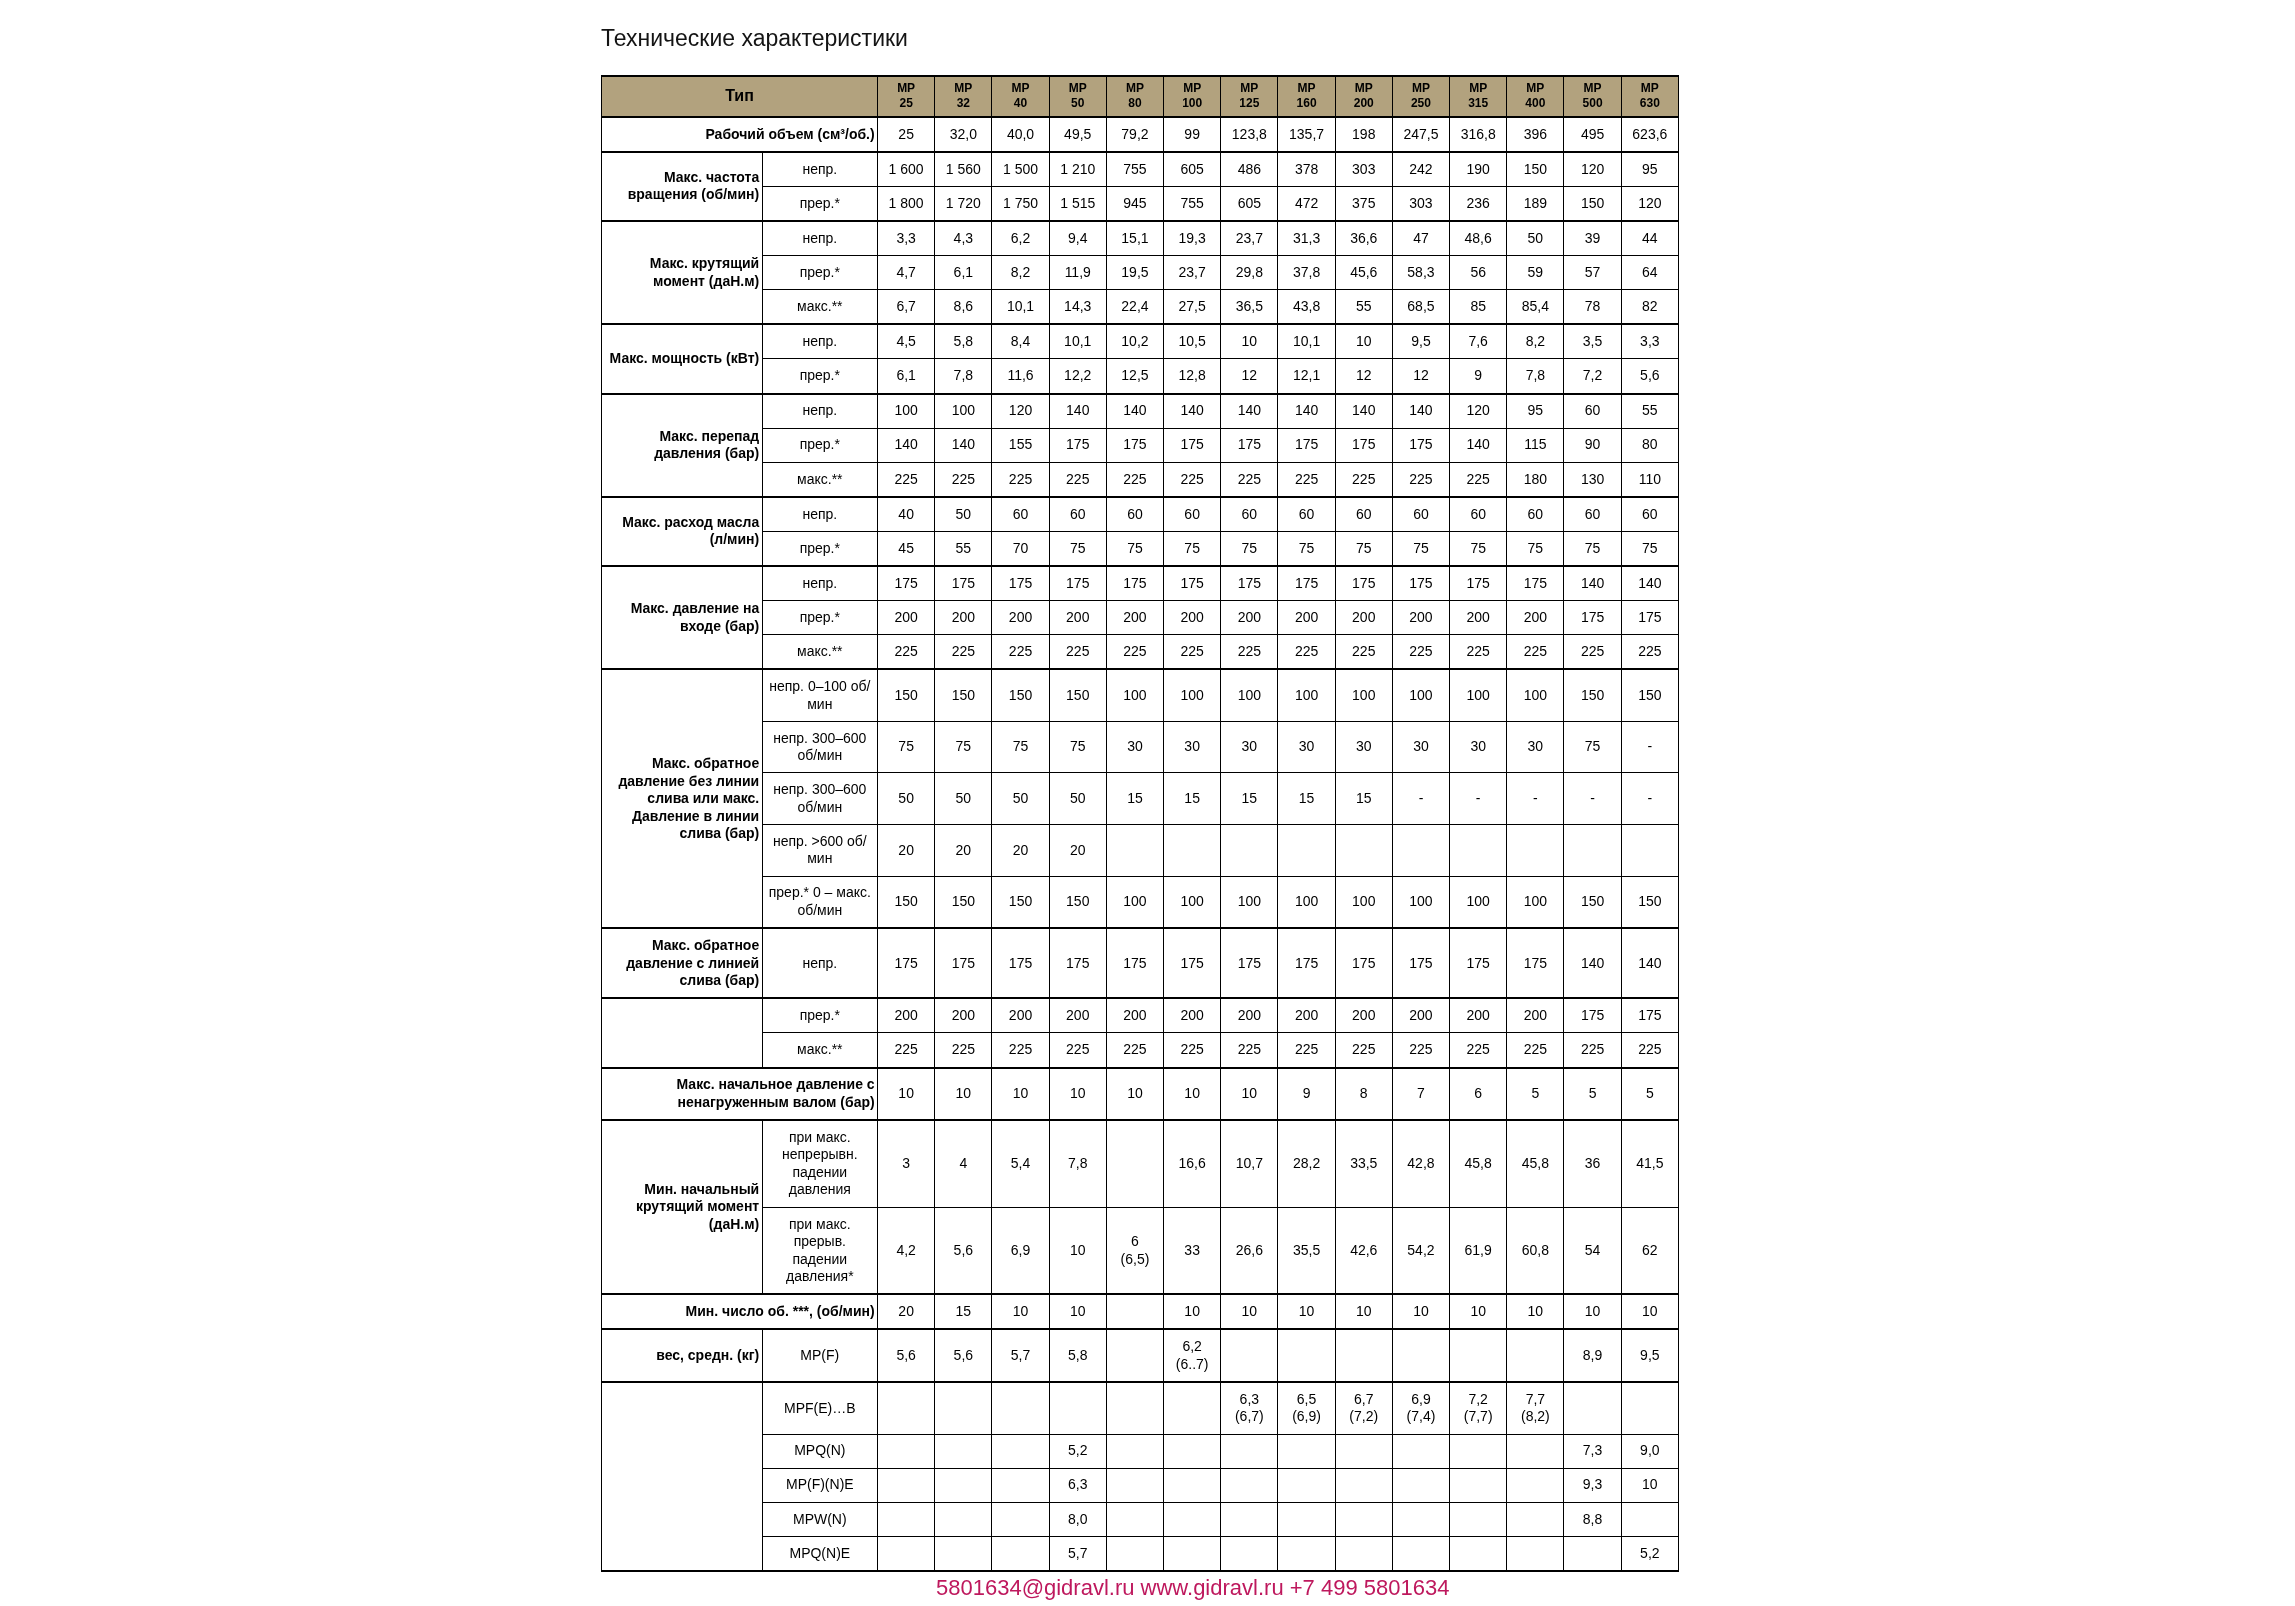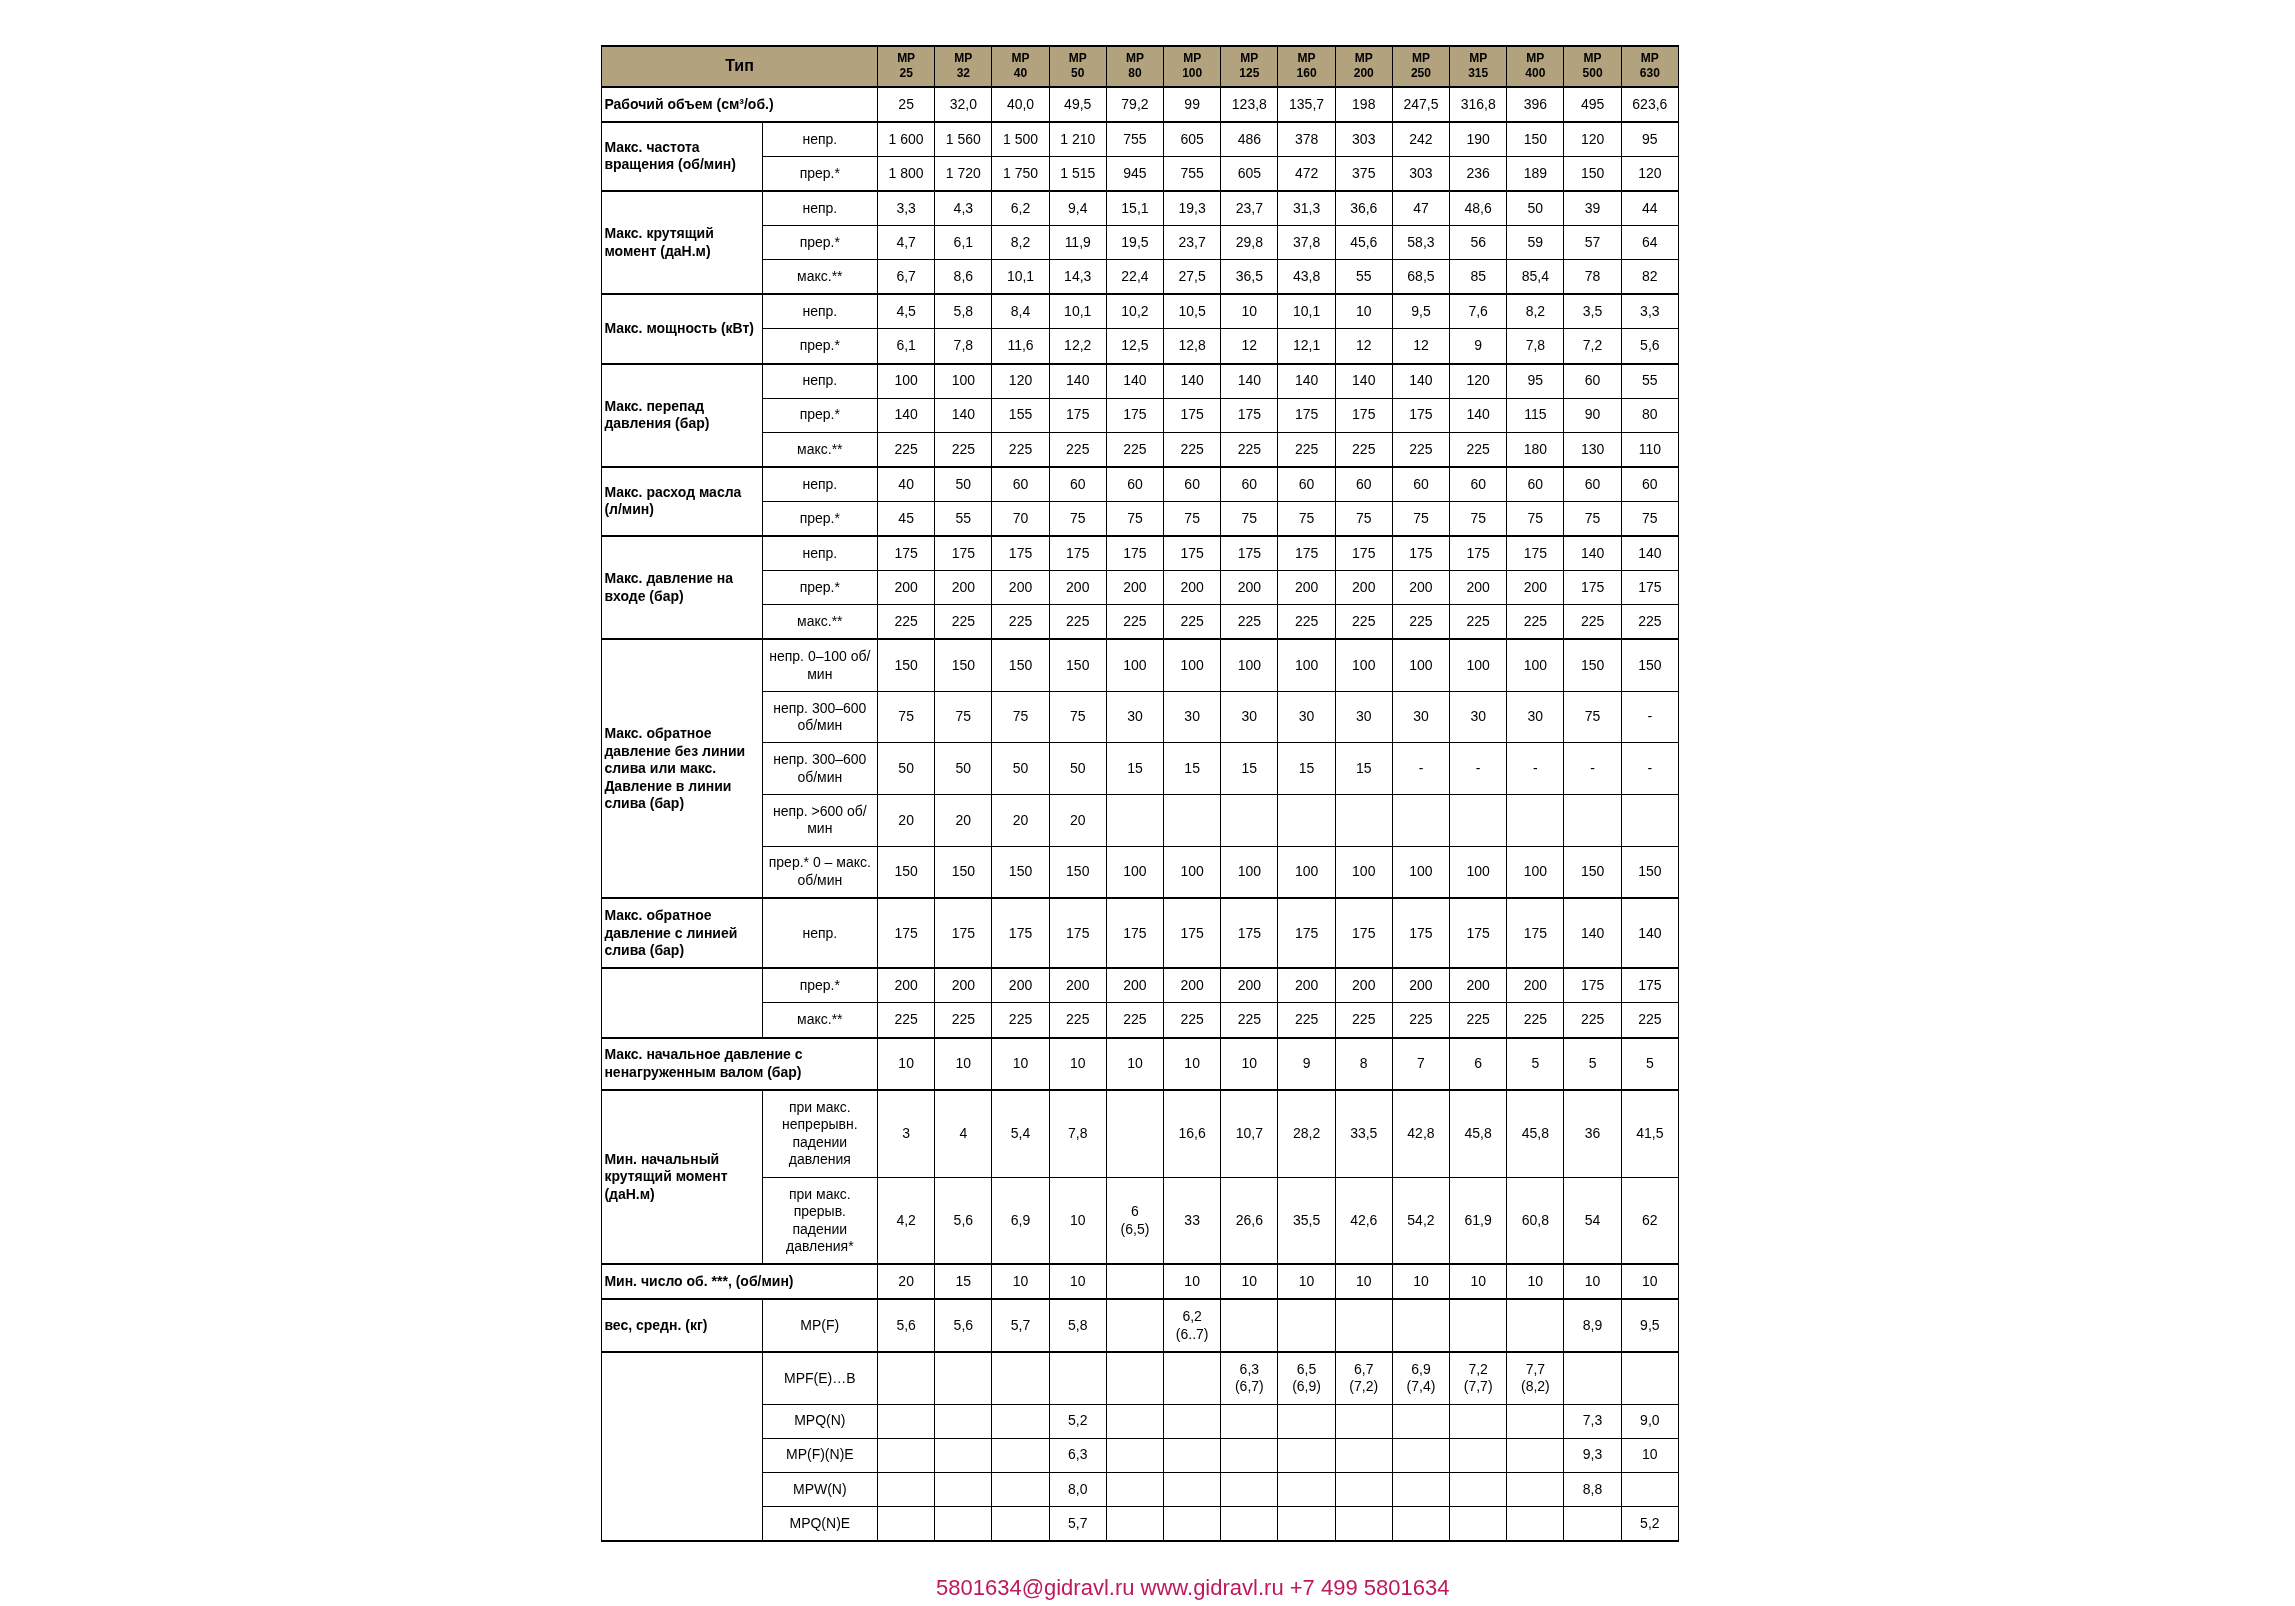--- a/index.html
+++ b/index.html
@@ -54,21 +54,21 @@
     font-size: 16px;
   }
   table.specs td {
     font-size: 14px;
     line-height: 1.25;
     padding: 7.8px 2.4px;
     vertical-align: middle;
   }
   td.rowlabel {
     font-weight: 700;
-    text-align: left;
+    text-align: right;
     padding-left: 5.8px;
     padding-right: 3.9px;
     font-size: 14px;
   }
   td.sublabel { text-align: center; }
   td.val { text-align: center; white-space: pre-line; }
   tbody tr:not(.group-start) > td { border-top: 1.5px double #000; }
   tbody tr.group-start > td { border-top: 2.9px double #000; }
   .watermark {
     position: absolute;
@@ -80,20 +80,21 @@
     white-space: nowrap;
     font-family: "Liberation Sans", sans-serif;
   }
 </style>
 </head>
 <body>
 
 <div id="page">
   <div class="watermark">5801634@gidravl.ru  www.gidravl.ru  +7 499 5801634</div>
   <div class="content">
+    <h1 class="title">Технические характеристики</h1>
     <table class="specs">
       <colgroup>
         <col style="width:160px">
         <col style="width:115px">
         <col span="14" style="width:57px">
       </colgroup>
       <thead>
         <tr>
             <th colspan="2" class="type-th">Тип</th>
             <th>MP

